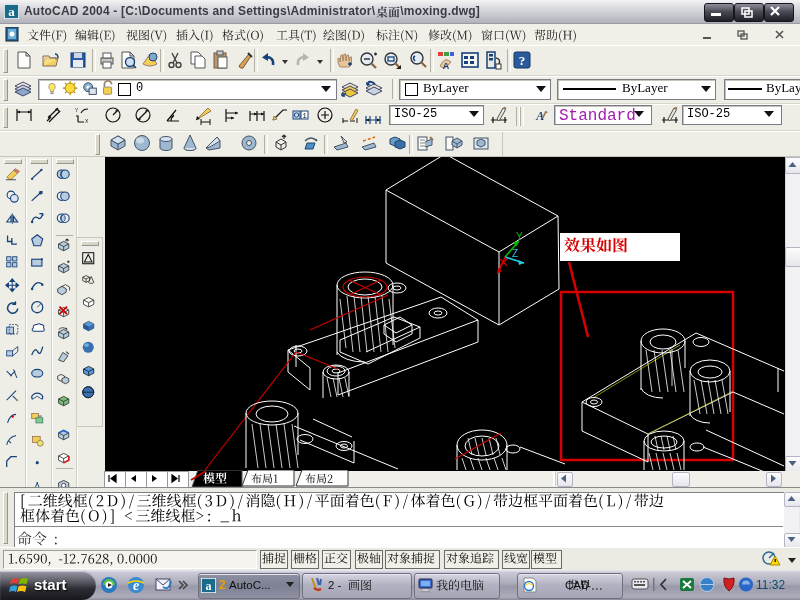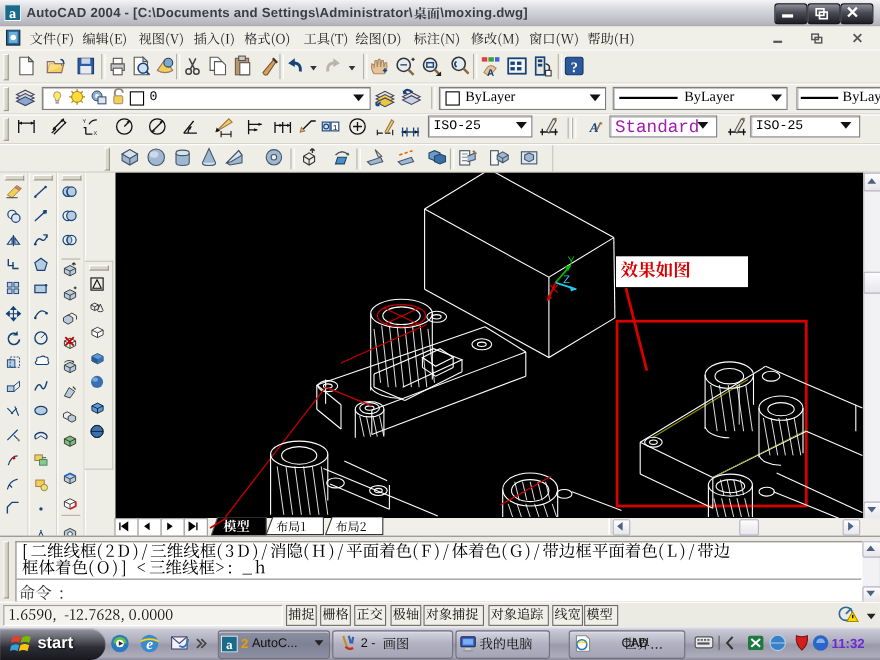--- a/index.html
+++ b/index.html
@@ -1001,13 +1001,13 @@
 <rect x="23" y="3" width="1.5" height="13" fill="#777"></rect>
 <path d="M36 4 l-5 5.5 5 5.5" stroke="#333" stroke-width="1.8" fill="none"></path>
 <rect x="50" y="3" width="14" height="13" rx="2" fill="#1a7a40"></rect>
       <path d="M53 6 l8 7 m0 -7 l-8 7" stroke="#fff" stroke-width="1.8"></path>
 <circle cx="77" cy="9.5" r="7" fill="#3a80c8"></circle>
       <path d="M70 9.5 h14 M77 2.5 a7 7 0 0 1 0 14 M77 2.5 a7 7 0 0 0 0 14" stroke="#b0d0e8" fill="none"></path>
 <path d="M94 3 q5 2 10 0 q1 8 -5 13 q-6 -5 -5 -13z" fill="#d02020" stroke="#801010"></path>
 <circle cx="116" cy="9.5" r="7" fill="#2a66c8"></circle>
       <path d="M112 9.5 a4 4 0 0 1 8 0" fill="#88b0e8"></path>
 </svg>
-    <div class="abs" style="left:756px;top:578px;font-size:12px;color:#6d28d9;font-weight:bold;">11:32</div>
+    <div class="abs" style="left:756px;top:578px;font-size:12px;color:#0c4a6e;">11:32</div>
   </div>
 </body></html>

